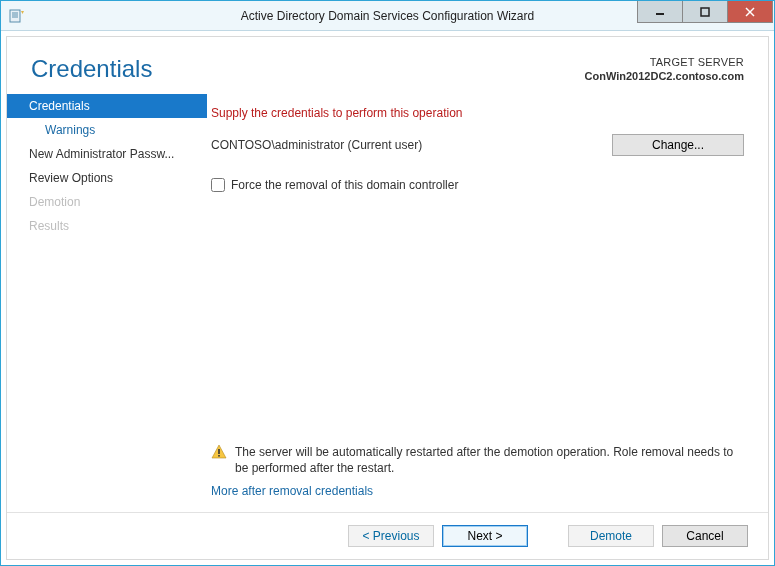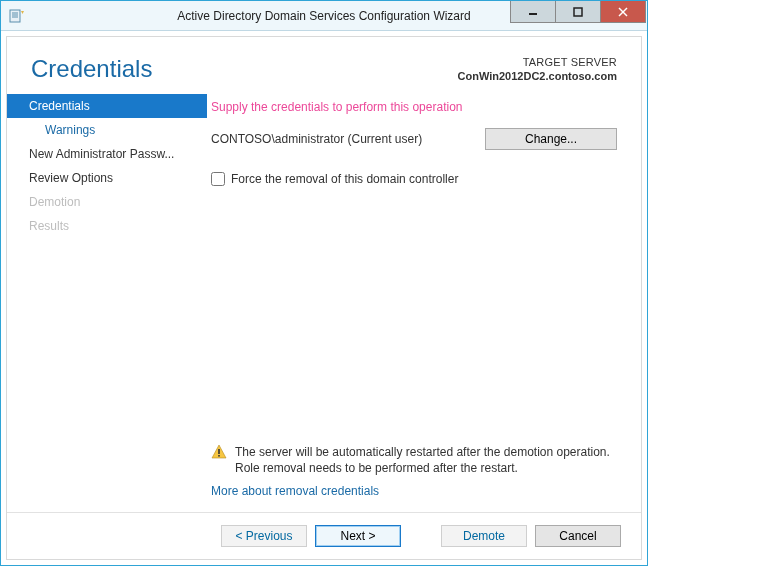--- a/index.html
+++ b/index.html
@@ -6,21 +6,21 @@
   html, body { margin: 0; padding: 0; }
   body {
     font-family: "Segoe UI", Tahoma, sans-serif;
     font-size: 12px;
     background: #fff;
     width: 775px;
     height: 566px;
     overflow: hidden;
   }
   .window {
-    width: 648px;
+    width: 775px;
     height: 566px;
     border: 1px solid #2fa4d6;
     background: #fff;
     display: flex;
     flex-direction: column;
   }
   .titlebar {
     height: 30px;
     background: #eef7fb;
     border-bottom: 1px solid #c0d8e4;
@@ -119,21 +119,21 @@
     color: #bdbdbd;
     cursor: default;
   }
 
   .main-pane {
     flex: 1;
     display: flex;
     flex-direction: column;
     padding: 0 24px 10px 4px;
   }
-  .instr { color: #ec4899; margin-top: 6px; margin-bottom: 14px; }
+  .instr { color: #b91c1c; margin-top: 12px; margin-bottom: 14px; }
   .cred-row {
     display: flex;
     align-items: center;
     justify-content: space-between;
     margin-bottom: 20px;
   }
   .cred-user { color: #333; }
   .btn, .std-btn {
     border: 1px solid #aaa;
     background: #e5e5e5;
@@ -269,21 +269,21 @@
           <span>
             <svg width="16" height="16" viewBox="0 0 16 16">
               <polygon points="8,1 15,14 1,14" fill="#f6c642" stroke="#b58a1e" stroke-width="0.6"></polygon>
               <rect x="7.2" y="5" width="1.6" height="5" fill="#333"></rect>
               <rect x="7.2" y="11" width="1.6" height="1.6" fill="#333"></rect>
             </svg>
           </span>
           <span class="warn-text">The server will be automatically restarted after the demotion operation. Role removal needs to be performed after the restart.</span>
         </div>
 
-        <span class="link">More about removal credentials</span>
+        <span class="link">More after removal credentials</span>
       </div>
     </div>
 
     <div class="footer">
       <button class="std-btn" disabled="">&lt; Previous</button>
       <button class="std-btn default">Next &gt;</button>
       <span style="width:24px"></span>
       <button class="std-btn" disabled="">Demote</button>
       <button class="std-btn">Cancel</button>
     </div>

